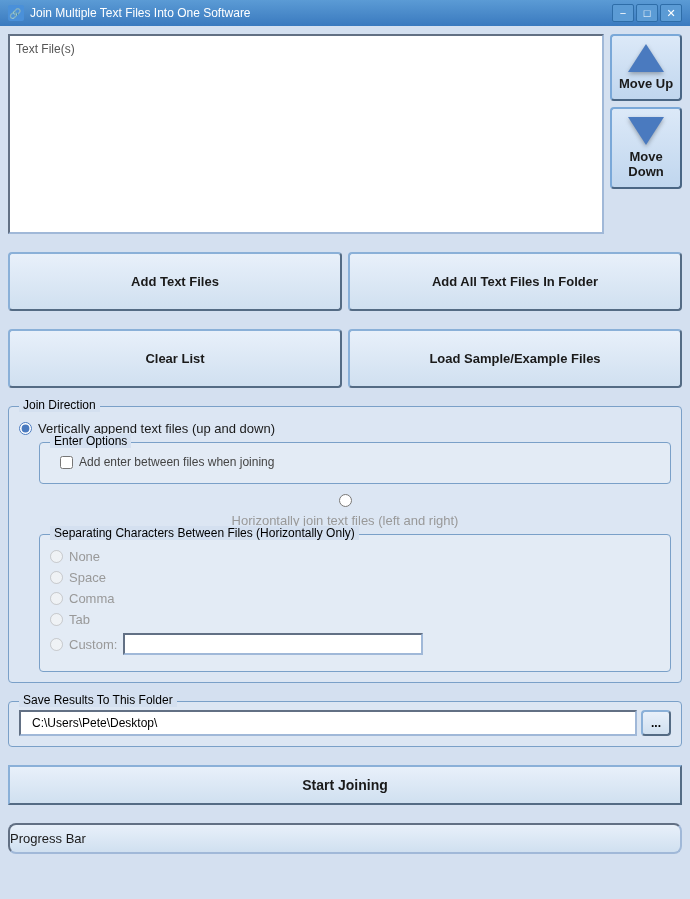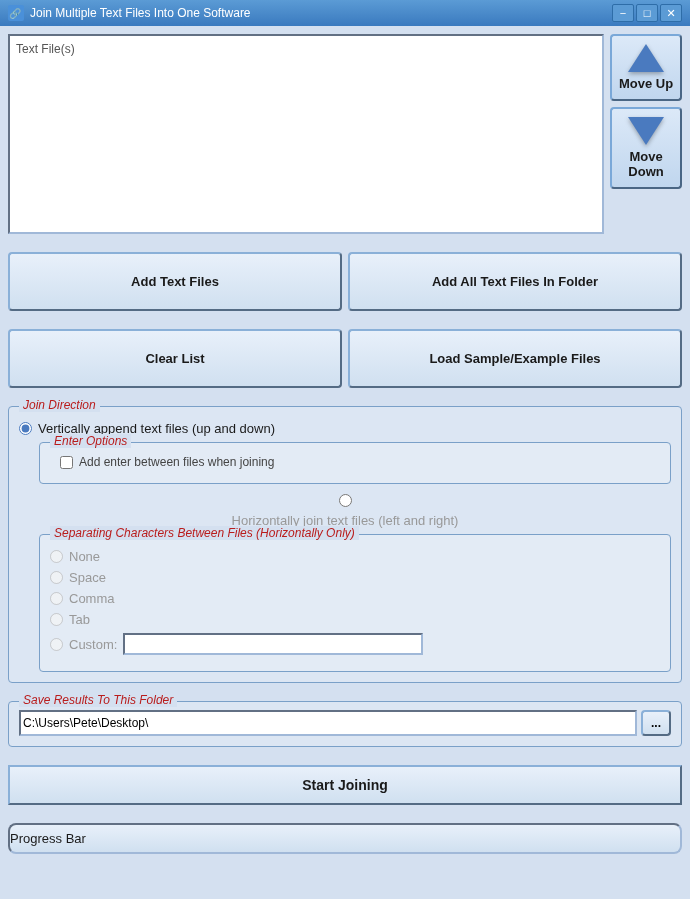--- a/index.html
+++ b/index.html
@@ -142,22 +142,21 @@
       position: relative;
       background: rgba(255,255,255,0.2);
     }
     .group-box-title {
       position: absolute;
       top: -9px;
       left: 10px;
       background: #d4e0f0;
       padding: 0 4px;
       font-size: 12px;
-      color: #b91c1c;
-      font-style: italic;
+      color: #000000;
     }
 
     .radio-label {
       display: flex;
       align-items: center;
       gap: 6px;
       margin: 6px 0;
       cursor: pointer;
       color: #1a1a1a;
     }
@@ -204,21 +203,21 @@
     }
     .save-folder-row {
       display: flex;
       gap: 4px;
       align-items: center;
     }
     .folder-path-input {
       flex: 1;
       border: 2px inset #a0b8d8;
       background: white;
-      padding: 4px 2px;
+      padding: 4px 11px;
       font-size: 12px;
     }
     .browse-btn {
       padding: 4px 8px;
       background: linear-gradient(to bottom, #e8f0fa, #d0e0f0);
       border: 2px outset #8ab0d8;
       border-radius: 4px;
       cursor: pointer;
       font-size: 12px;
       font-weight: bold;

